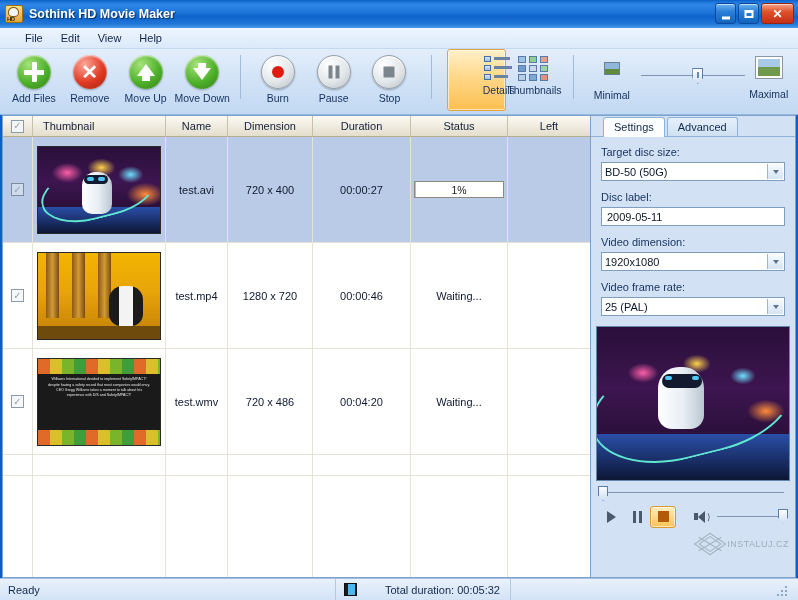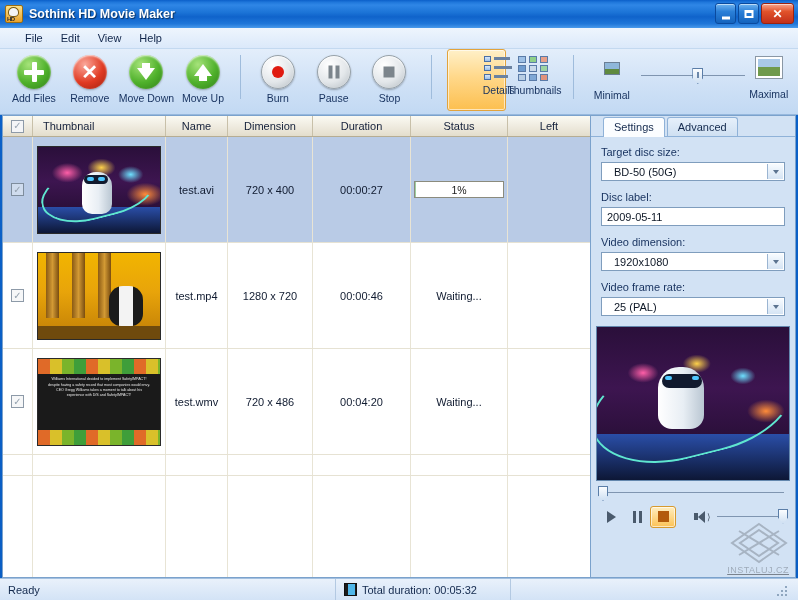--- a/index.html
+++ b/index.html
@@ -268,21 +268,21 @@
     background: linear-gradient(to bottom,#e6f0fb,#cfe0f2);
   }
   .tab.active { background: #fbfdff; position: relative; top: 1px; padding-bottom: 4px; }
   .settings { padding: 9px 10px 4px 10px; }
   .flabel { font-size: 11px; color: #16315e; margin-bottom: 4px; }
   .fgap { height: 10px; }
   .combo {
     height: 19px; background: #fff; border: 1px solid #7f9dbd;
     display: flex; align-items: center; position: relative; cursor: pointer;
   }
-  .combo .val { padding-left: 12px; font-size: 11px; color: #0d1726; }
+  .combo .val { padding-left: 3px; font-size: 11px; color: #0d1726; }
   .combo .arrowbox {
     position: absolute; right: 1px; top: 1px; bottom: 1px; width: 16px;
     background: linear-gradient(to bottom,#f7fbff,#d5e4f4);
     border-left: 1px solid #9bb5d2;
     display: flex; align-items: center; justify-content: center;
   }
   .combo .arrowbox i {
     width: 0; height: 0; border-left: 3.5px solid transparent;
     border-right: 3.5px solid transparent; border-top: 4px solid #5b7390;
   }
@@ -318,32 +318,32 @@
   .vol { position: relative; flex: 1 1 auto; height: 16px; margin-left: 4px; }
   .vol .track { position: absolute; left: 2px; right: 8px; top: 7px; height: 1px; background: #7f95b0; }
   .vol .knob {
     position: absolute; right: 0px; top: 0px; width: 10px; height: 15px;
     background: linear-gradient(#fbfdff,#cfe0f2); border: 1px solid #5b7ea8;
     clip-path: polygon(0 0,100% 0,100% 62%,50% 100%,0 62%); cursor: pointer;
   }
   .watermark {
     position: absolute; right: 6px; bottom: 2px; width: 96px; height: 62px;
     opacity: 0.42; pointer-events: none;
-    display: flex; flex-direction: column; align-items: flex-end; justify-content: flex-end; text-decoration: underline;
+    display: flex; align-items: center; justify-content: flex-end;
   }
   .watermark .wmtxt { font-size: 9px; color: #58606a; letter-spacing: 0.5px; }
 
   
   .statusbar {
     height: 22px; flex: 0 0 22px; display: flex; align-items: center;
     background: linear-gradient(to bottom,#e9f1fb 0%,#d3e3f6 100%);
     border-top: 1px solid #a3c0e0; font-size: 11px; color: #13294d;
   }
   .sseg { display: flex; align-items: center; height: 100%; padding: 0 8px; }
-  .sseg.b { border-left: 1px solid #b3c9e2; }
+  .sseg.b { border-left: 1px solid #b3c9e2; gap: 23px; }
   .sb-film {
     width: 13px; height: 13px; margin-right: 5px; flex: 0 0 13px;
     background: linear-gradient(to right,#1b1b1b 0 3px,#4fb6e8 3px 10px,#1b1b1b 10px 13px);
     border: 1px solid #0e0e0e;
   }
   .sb-disc {
     width: 13px; height: 13px; margin-right: 5px; flex: 0 0 13px; border-radius: 50%;
     background: radial-gradient(circle at 50% 50%, #fff 0 2px, #b8dff0 2px 5px, #7fc4e6 5px 100%);
     border: 1px solid #5a93b3;
   }
@@ -390,32 +390,32 @@
 
     <div class="tbtn">
       <div class="circ red">
         <span class="xmark">✕</span>
       </div>
       <div class="lbl">Remove</div>
     </div>
 
     <div class="tbtn">
       <div class="circ green">
+        <span class="arr up"></span>
+          <span class="arr-stem" style="top:17px;"></span>
+      </div>
+      <div class="lbl">Move Up</div>
+    </div>
+
+    <div class="tbtn">
+      <div class="circ green">
         <span class="arr down"></span>
           <span class="arr-stem" style="top:8px;"></span>
       </div>
       <div class="lbl">Move Down</div>
-    </div>
-
-    <div class="tbtn">
-      <div class="circ green">
-        <span class="arr up"></span>
-          <span class="arr-stem" style="top:17px;"></span>
-      </div>
-      <div class="lbl">Move Up</div>
     </div>
 
     <div class="tsep"></div>
 
     <div class="tbtn">
       <div class="circ gray">
           <span class="dot-red"></span>
         </div>
       <div class="lbl">Burn</div>
     </div>

